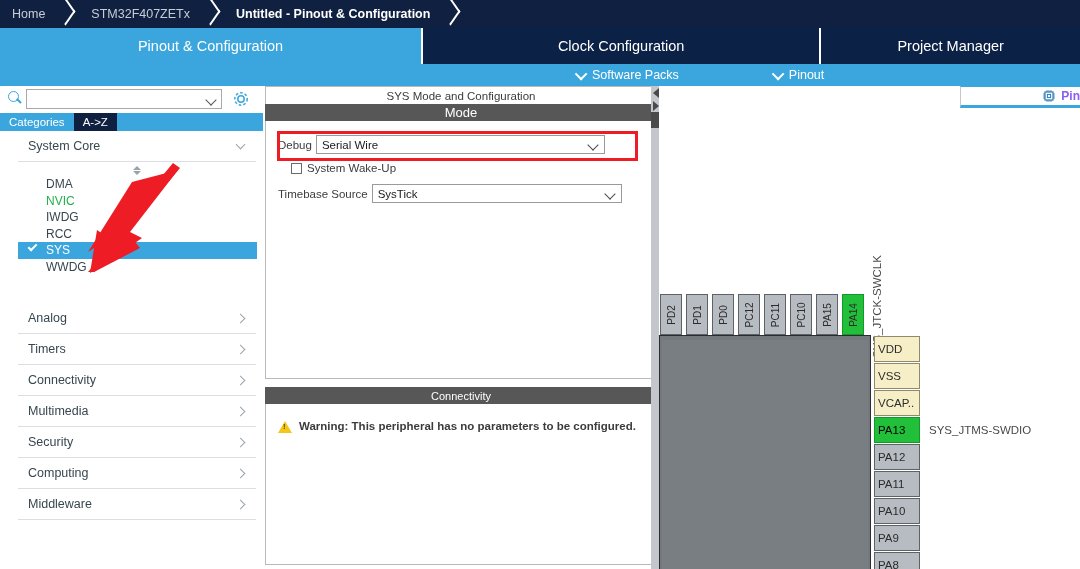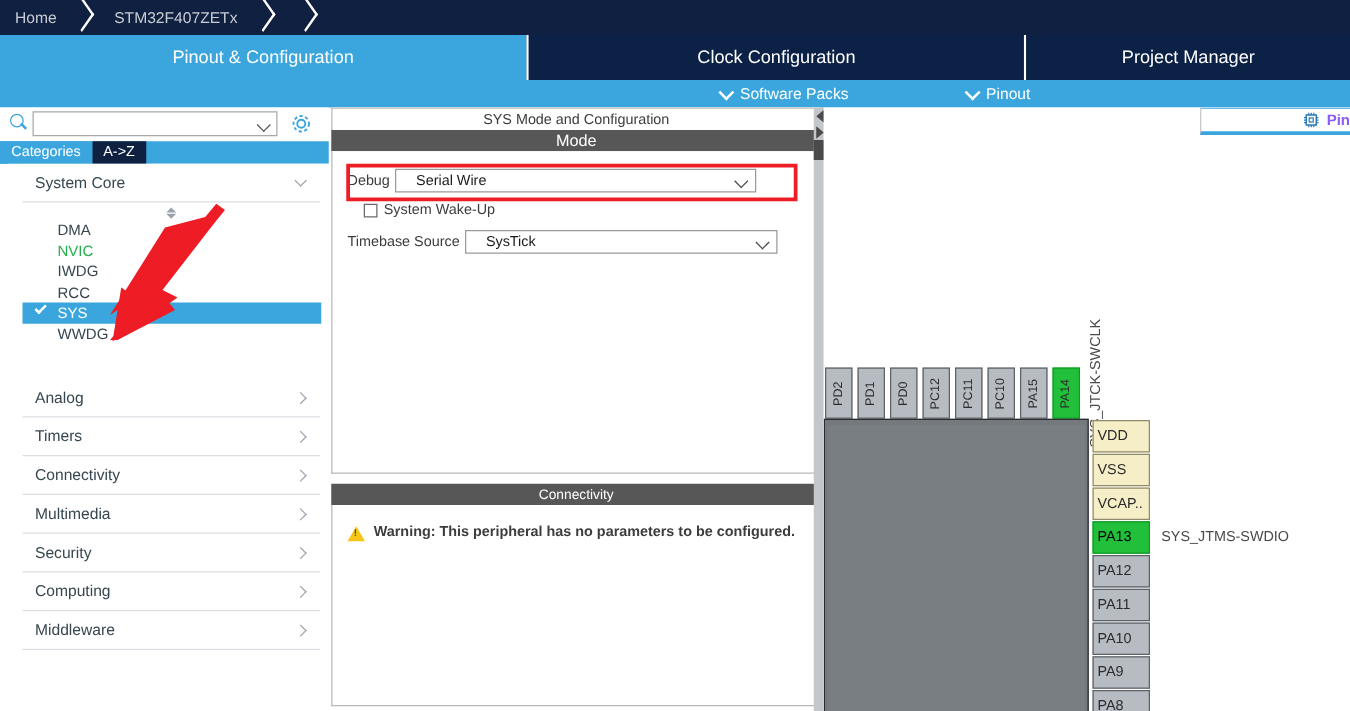--- a/index.html
+++ b/index.html
@@ -186,21 +186,21 @@
   .mode-body {
     border: 1px solid #b9b9b9; border-top: none;
     height: 258px; background: #ffffff; position: relative;
     padding: 14px 12px 0 12px;
   }
   .field-row { display: flex; align-items: center; margin-bottom: 8px; }
   .field-label { font-size: 11.5px; color: #3c3c3c; margin-right: 4px; white-space: nowrap; }
   .combo {
     height: 19px; border: 1px solid #9a9a9a; background: #ffffff;
     display: flex; align-items: center; position: relative;
-    font-size: 11.5px; color: #1a1a1a; padding-left: 16px;
+    font-size: 11.5px; color: #1a1a1a; padding-left: 5px;
   }
   .combo .cchev {
     position: absolute; right: 7px; top: 5px;
     width: 8px; height: 8px;
     border-left: 1.3px solid #4a4a4a; border-bottom: 1.3px solid #4a4a4a;
     transform: rotate(-45deg);
   }
   .combo.debug { width: 289px; }
   .combo.timebase { width: 250px; }
   .chk-row { display: flex; align-items: center; margin: 4px 0 10px 13px; }
@@ -322,20 +322,23 @@
 
   <div class="breadcrumb">
     <div class="crumb">
       <span>Home</span>
     </div>
     <div class="crumb-sep"></div>
     <div class="crumb">
       <span>STM32F407ZETx</span>
     </div>
     <div class="crumb-sep"></div>
+    <div class="crumb active">
+      <span>Untitled - Pinout &amp; Configuration</span>
+    </div>
     <div class="crumb-sep"></div>
   </div>
 
   <div class="tabbar">
     <div class="tab active" style="width:428px">
       <span>Pinout &amp; Configuration</span>
     </div>
     <div class="tab-sep"></div>
     <div class="tab inactive" style="width:403px">
       <span>Clock Configuration</span>

